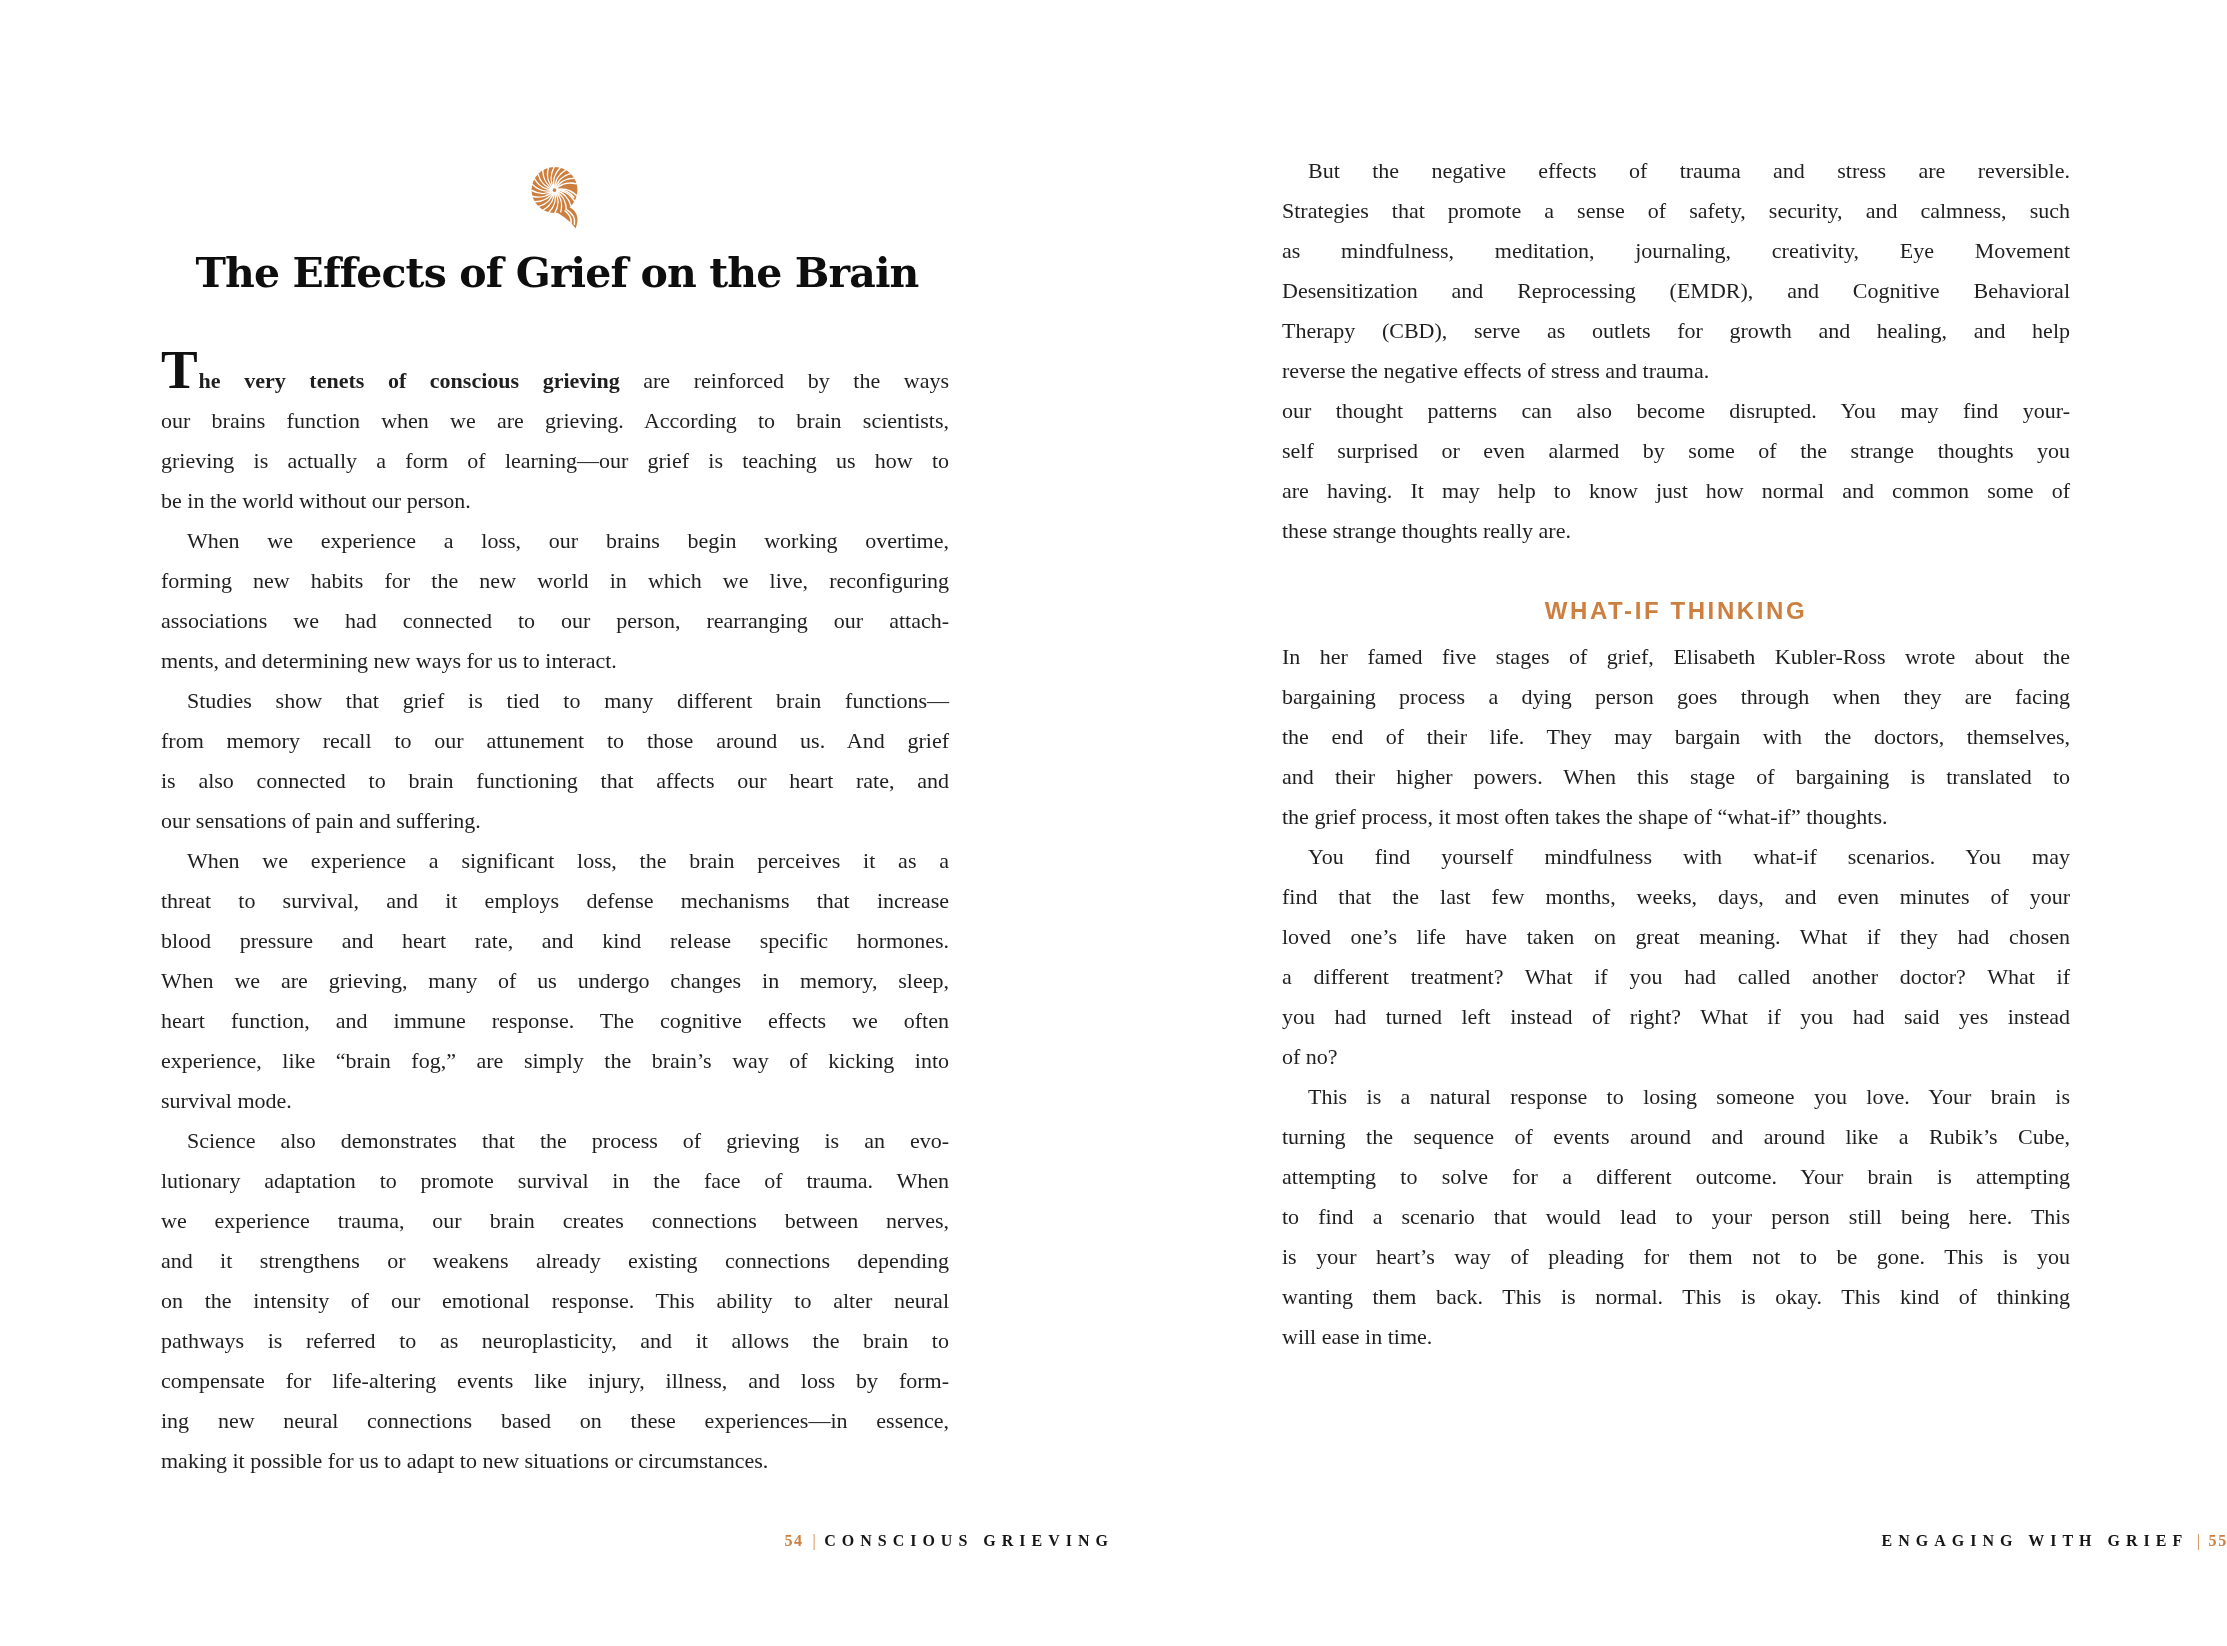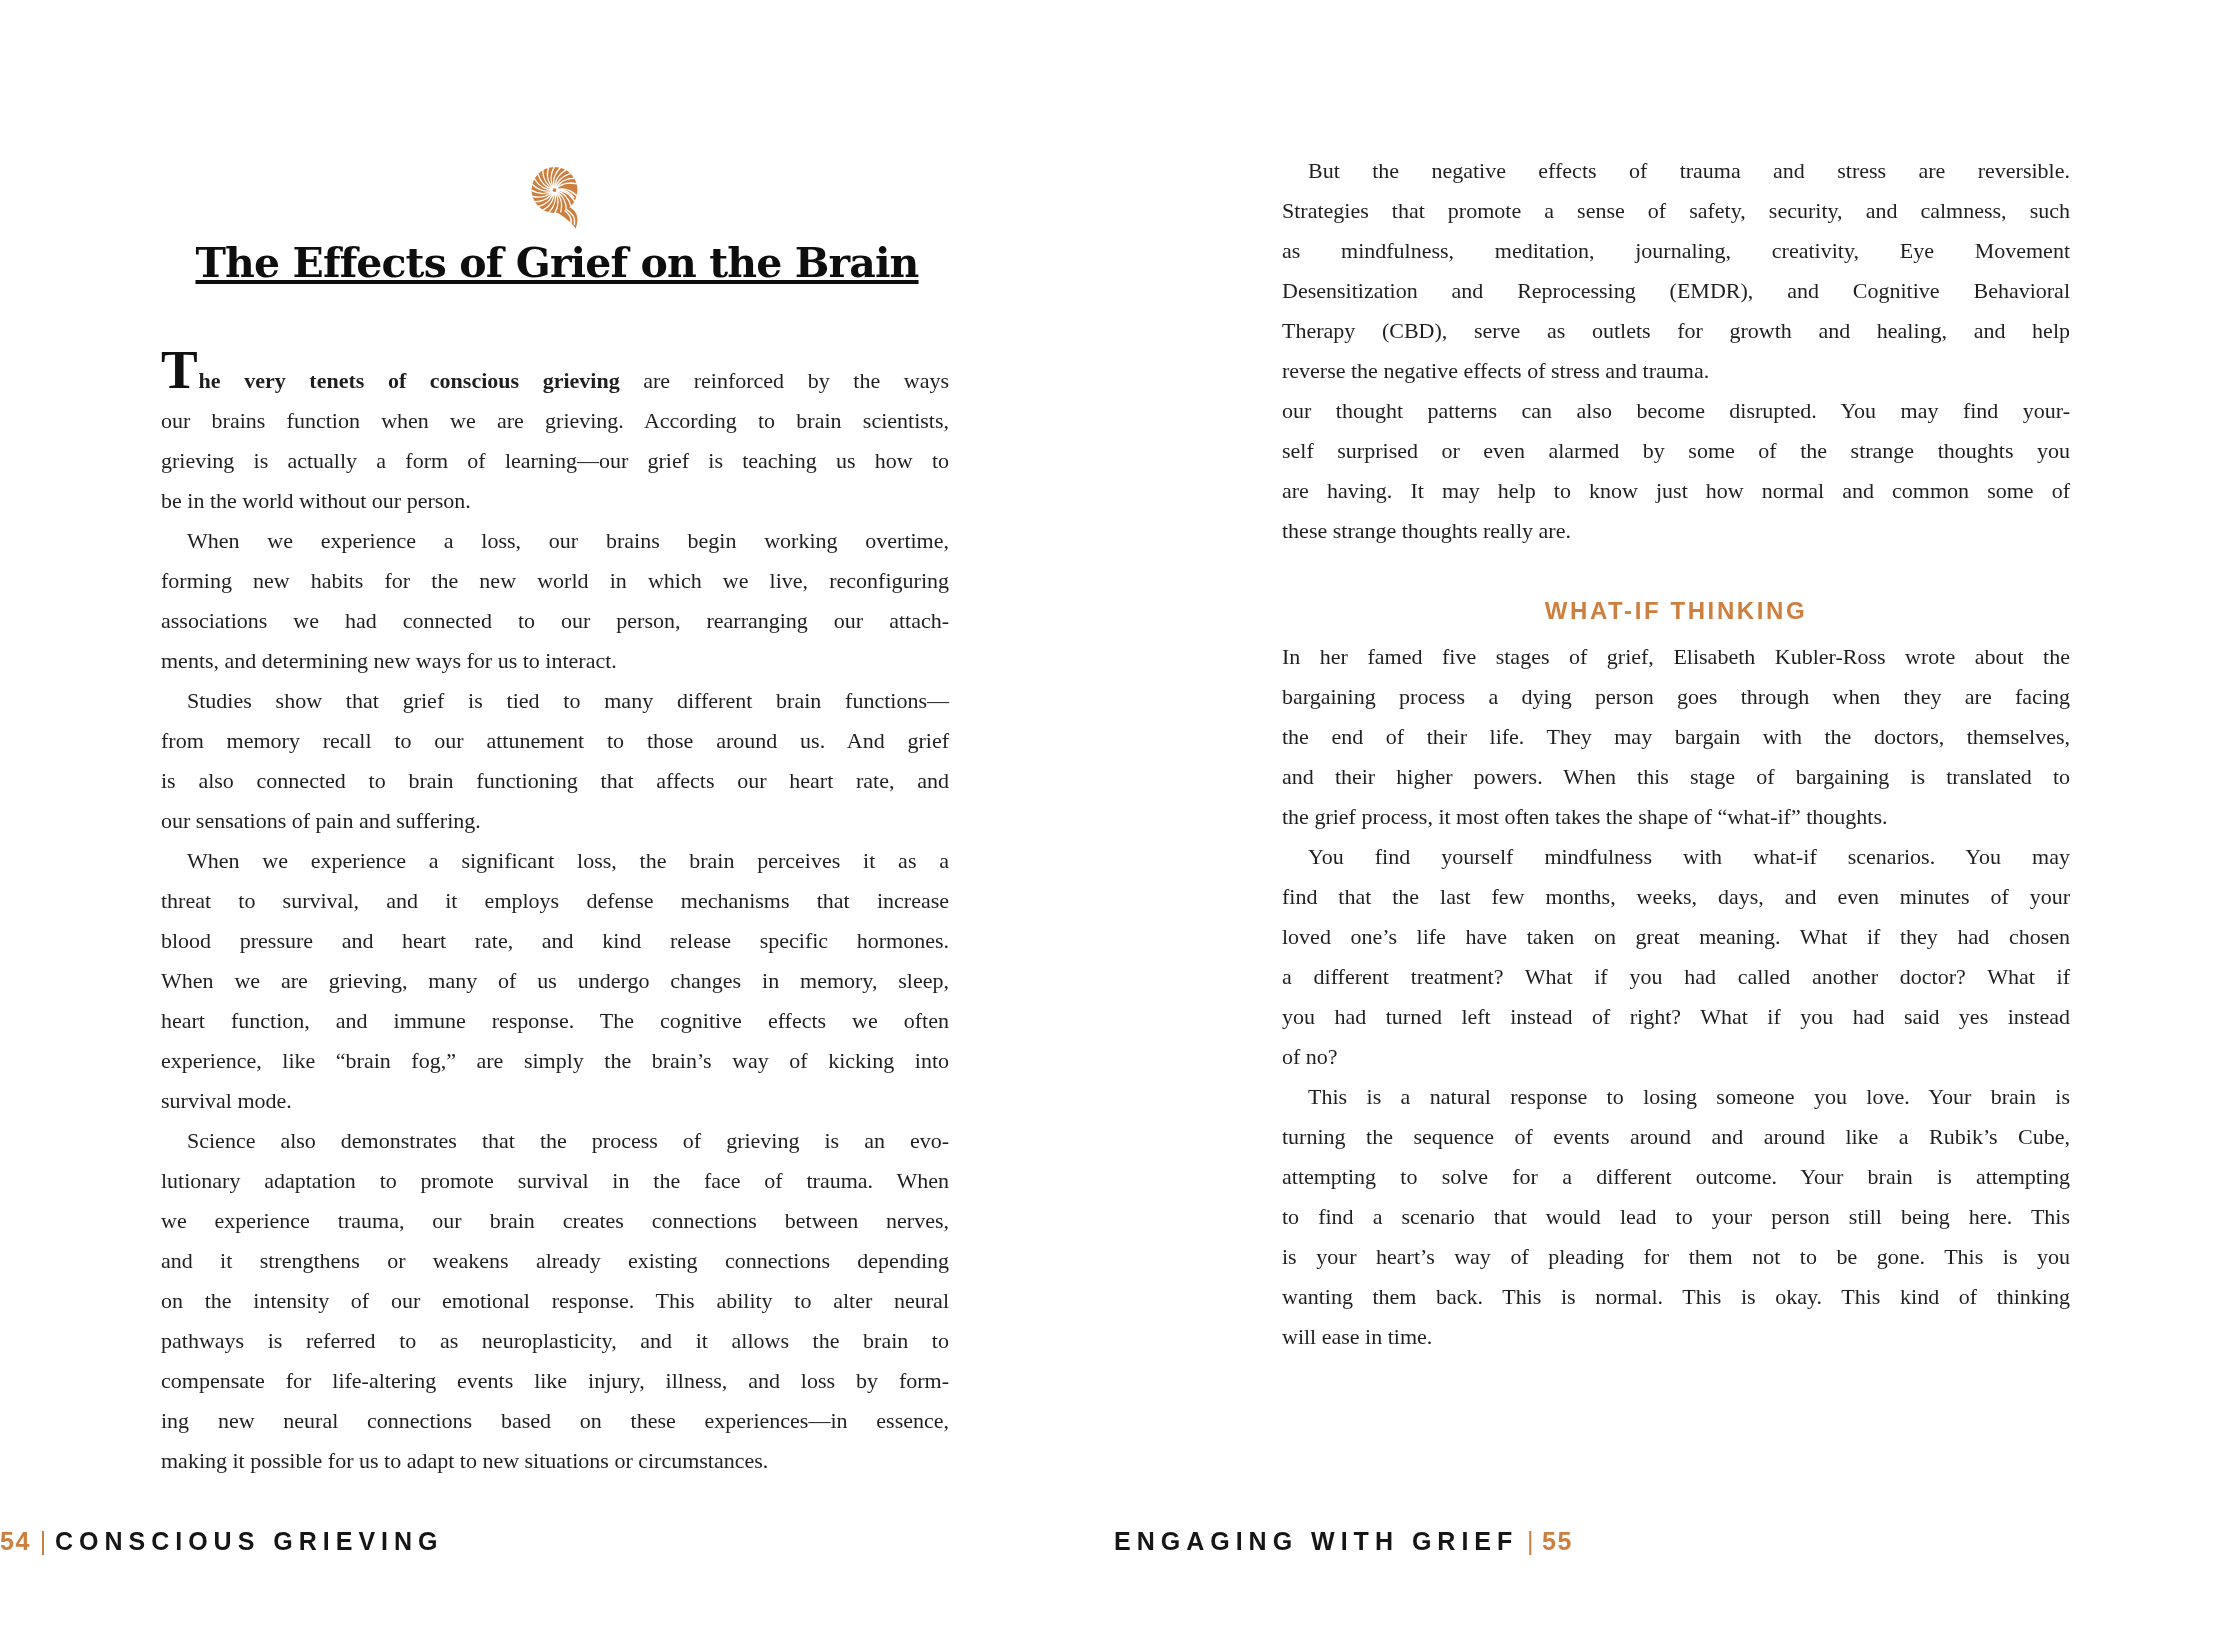--- a/index.html
+++ b/index.html
@@ -14,28 +14,27 @@
   .page{position:absolute;top:0;width:1114px;height:1569px;background:#ffffff;}
   .page.left{left:0;}
   .page.right{left:1114px;}
 
   
   .ornament{position:absolute;top:163px;left:0;width:1114px;text-align:center;}
   .ornament svg{display:inline-block;}
 
   
   .chapter-title{
-    position:absolute;top:241px;left:0;width:1114px;margin:0;
+    position:absolute;top:251px;left:0;width:1114px;margin:0;
     text-align:center;
     font-family:"DejaVu Serif", serif;
     font-weight:bold;
     font-size:41px;line-height:45px;
     letter-spacing:-0.9px;
     color:#0e0e0e;
-    text-decoration:underline;
   }
 
   
   .body-col{position:absolute;width:788px;}
   .page.left  .body-col{left:161px;top:361px;}
   .page.right .body-col{left:168px;top:151px;}
 
   .para{margin:0;padding:0;}
   .line{
     font-size:22px;
@@ -65,24 +64,24 @@
     line-height:40px;
     letter-spacing:2.6px;
     text-align:center;
     text-align-last:center;
     color:#cd7f3f;
   }
 
   
   .folio{
     position:absolute;top:1530px;left:0;width:1114px;
-    text-align:left;
-    font-family:Liberation Sans, sans-serif;
-    font-weight:bold;
-    font-size:25px;line-height:22px;
+    text-align:right;
+    font-family:Liberation Serif, serif;
+    font-weight:bold;
+    font-size:16px;line-height:22px;
     letter-spacing:6px;
     color:#161616;
     white-space:nowrap;
   }
   .folio .page-num{color:#cd7f3f;letter-spacing:1.7px;}
   .folio .sep{color:#cd7f3f;font-weight:normal;padding:0 8.6px;letter-spacing:0;}
 </style>
 </head>
 <body>
 

